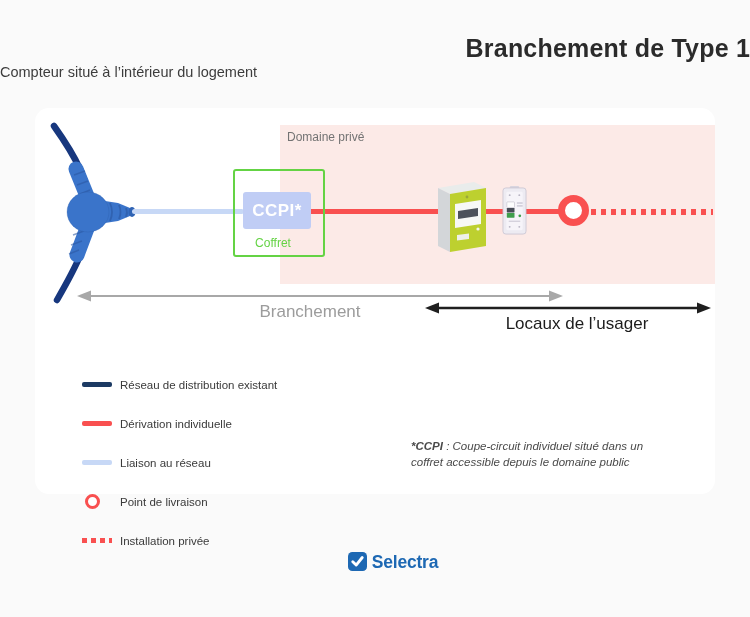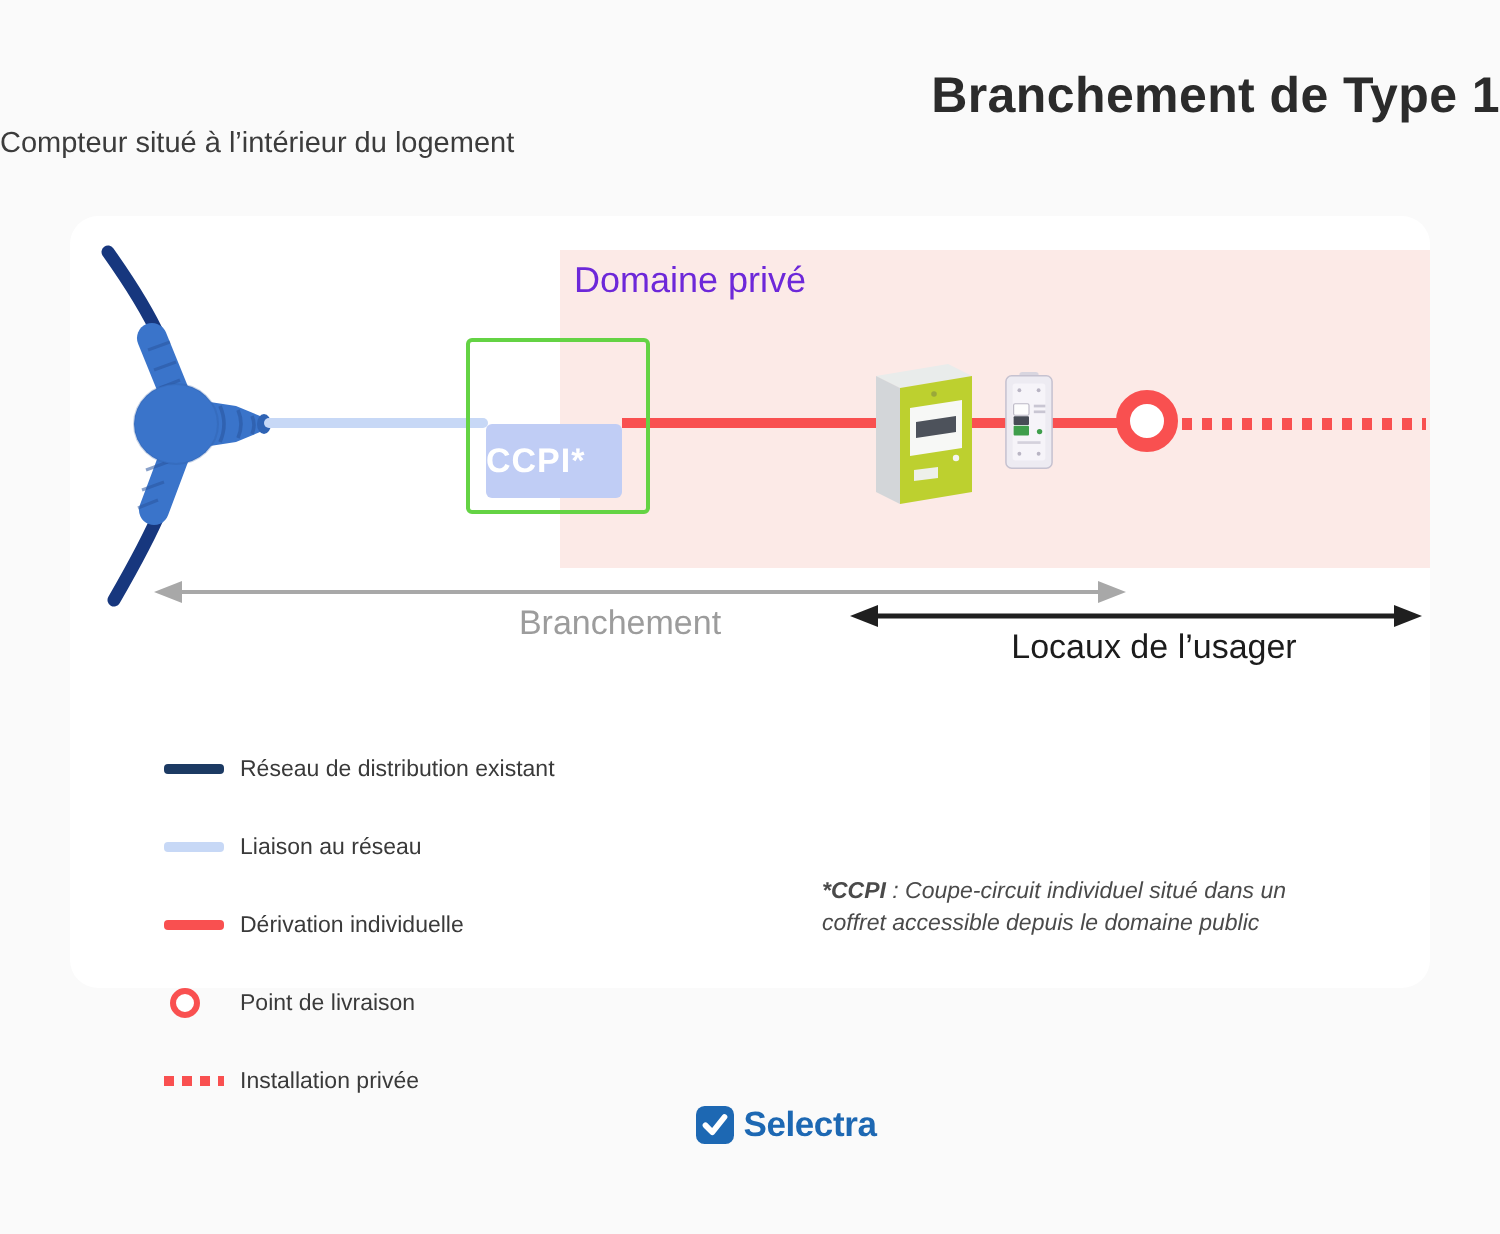--- a/index.html
+++ b/index.html
@@ -21,42 +21,42 @@
   
   .panel{
     left:35px;top:108px;width:680px;height:386px;
     background:#ffffff;border-radius:14px;
   }
   .private-zone{
     left:245px;top:17px;right:0;height:159px;
     background:#fceae7;
   }
   .private-zone-label{
-    left:252px;top:22px;font-size:18px;color:#6d28d9;
+    left:252px;top:22px;font-size:12px;color:#737373;
   }
   .liaison-line{
     left:97px;top:101px;width:112px;height:5px;border-radius:3px;
     background:#c7d8f6;
   }
   .derivation-line{
     left:276px;top:101px;width:249px;height:5px;
     background:#f95050;
   }
   .dotted-line{
     left:556px;top:101px;width:122px;height:5.5px;
     background:repeating-linear-gradient(90deg,#f95050 0 5px,transparent 5px 10px);
   }
   .coffret-box{
     left:198px;top:61px;width:88px;height:84px;
     border:2px solid #64d344;border-radius:3px;z-index:3;
   }
   .ccpi-chip{
     left:8px;top:21px;width:68px;height:37px;border-radius:3px;
     background:#c0cdf5;color:#ffffff;font-weight:700;font-size:17px;
-    line-height:37px;text-align:left;letter-spacing:.5px;z-index:4;margin-top:20px;
+    line-height:37px;text-align:center;letter-spacing:.5px;z-index:4;
   }
   .coffret-label{
     left:0;right:12px;bottom:5px;text-align:center;
     font-size:12px;color:#64d344;
   }
   .delivery-ring{
     left:523px;top:87px;width:17px;height:17px;
     border:7px solid #f95050;border-radius:50%;background:#ffffff;z-index:4;
   }
   .equip{z-index:4;}
@@ -76,21 +76,21 @@
   .sw-dots{width:32px;height:5px;background:repeating-linear-gradient(90deg,#f95050 0 5px,transparent 5px 9px);}
   .legend-row span.lbl{font-size:11.5px;color:#3a3a3a;}
   
   .footnote{
     right:14px;top:331px;width:290px;text-align:left;
     font-style:italic;font-size:11.5px;line-height:15.5px;color:#4a4a4a;
   }
   .footnote b{font-weight:700;}
   
   .brand{
-    left:16px;right:0;top:552px;display:flex;align-items:center;justify-content:center;gap:5px;margin-left:20px;
+    left:16px;right:0;top:552px;display:flex;align-items:flex-start;justify-content:center;gap:5px;margin-left:20px;
   }
   .brand-name{font-size:17.5px;font-weight:700;color:#1d68b3;letter-spacing:-.2px;}
 </style>
 </head>
 <body>
 
 <div class="abs page-title">Branchement de Type 1</div>
 <div class="abs page-subtitle">Compteur situé à l’intérieur du logement</div>
 
 <div class="abs panel">
@@ -166,29 +166,29 @@
 
   <div class="abs legend">
     <div class="legend-row">
       <span class="swatch-cell">
           <span class="sw-line sw-navy"></span>
         </span>
       <span class="lbl">Réseau de distribution existant</span>
     </div>
     <div class="legend-row">
       <span class="swatch-cell">
+          <span class="sw-line sw-red"></span>
+        </span>
+      <span class="lbl">Dérivation individuelle</span>
+    </div>
+    <div class="legend-row">
+      <span class="swatch-cell">
           <span class="sw-line sw-lightblue"></span>
         </span>
       <span class="lbl">Liaison au réseau</span>
-    </div>
-    <div class="legend-row">
-      <span class="swatch-cell">
-          <span class="sw-line sw-red"></span>
-        </span>
-      <span class="lbl">Dérivation individuelle</span>
     </div>
     <div class="legend-row">
       <span class="swatch-cell">
           <span class="sw-ring"></span>
         </span>
       <span class="lbl">Point de livraison</span>
     </div>
     <div class="legend-row">
       <span class="swatch-cell">
           <span class="sw-dots"></span>

